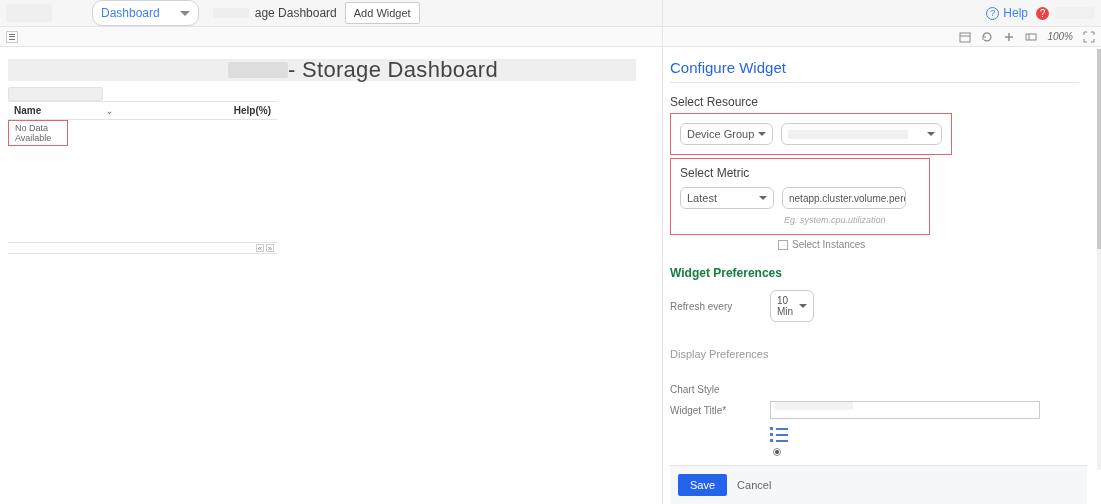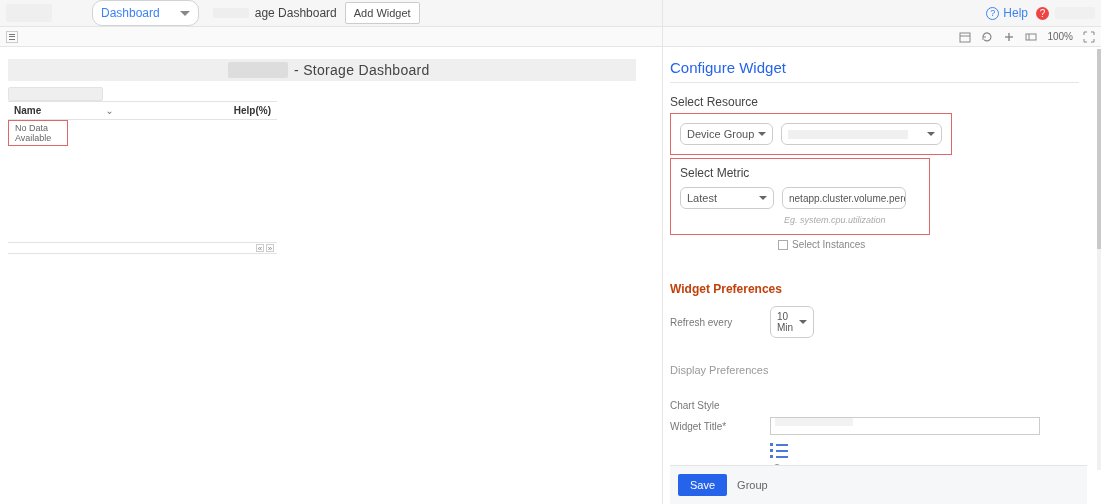--- a/index.html
+++ b/index.html
@@ -16,28 +16,28 @@
     .top-spacer { flex: 1; }
     .help { display: flex; align-items: center; gap: 4px; color: #3b82f6; font-size: 12px; margin-right: 8px; cursor: pointer; }
     .qmark { width: 13px; height: 13px; background: #ef4444; border-radius: 50%; display: flex; align-items:center; justify-content:center; color:#fff; font-size:10px; margin-right: 6px; }
     .help-icon { width: 13px; height: 13px; border: 1.5px solid #3b82f6; border-radius: 50%; display:flex; align-items:center; justify-content:center; font-size:9px; color:#3b82f6; }
     .user-ph { width: 40px; height: 12px; background:#f0f0f0; border-radius:2px; }
 
     .toolbar2 { height: 20px; display:flex; align-items:center; border-bottom:1px solid #e5e5e5; padding: 0 6px; background:#fafafa; }
     .hamb { width:12px; height:12px; display:flex; flex-direction:column; justify-content:space-between; border:1px solid #ccc; padding:2px; }
     .hamb span { height:1px; background:#777; }
     .tb2-spacer { flex:1; }
-    .tb2-icons { display:flex; align-items:center; gap:10px; color:#777; }
+    .tb2-icons { display:flex; align-items:center; gap:10px; color:#777;font-style:italic; }
     .tb2-icon { width:12px; height:12px; display:flex; align-items:center; justify-content:center; }
     .zoom { font-size:10px; color:#666; }
 
     .main-area { position:relative; padding: 12px 8px; }
     .title-bar { background:#efefef; height:22px; display:flex; align-items:center; padding:0 10px; width:628px; }
     .title-bar .tph { width: 60px; height: 16px; background:#ddd; margin-left: 210px; border-radius:2px; }
-    .title-bar .txt { margin-left: 6px; font-size:14px; font-weight:300; color:#444; letter-spacing: .3px; }
+    .title-bar .txt { font-size:22px; font-weight:300; color:#444; letter-spacing: .3px; }
     .tab-under { margin-top: 6px; width:95px; height:14px; background:#efefef; border:1px solid #e3e3e3; border-radius:2px; }
 
     .widget-empty { width:269px; border-top:1px solid #e3e3e3; position:relative; }
     .wh-row { display:flex; align-items:center; border-bottom:1px solid #e3e3e3; padding:3px 6px; font-size:10px; }
     .wh-name { font-weight:600; }
     .wh-sort { margin-left:64px; color:#777; }
     .wh-val { margin-left:auto; font-weight:600; }
     .no-data { border:1px solid #e06767; padding:2px 6px; font-size:9px; color:#666; width:60px; }
     .w-foot-line { border-top:1px solid #e3e3e3; border-bottom:1px solid #e3e3e3; margin-top:96px; height:12px; display:flex; justify-content:flex-end; align-items:center; gap:2px; padding-right:3px; }
     .pager { width:8px; height:8px; border:1px solid #ccc; font-size:8px; display:flex;align-items:center;justify-content:center; color:#888; }
@@ -54,21 +54,21 @@
     .dd.blank { width:163px; }
     .dd.blank .ph { width:120px; height:9px; background:#f0f0f0; }
     .met-box { border:1px solid #e06767; padding: 7px 9px 9px; margin-top:3px; width:260px; }
     .mrow { display:flex; gap:8px; margin-top:7px; }
     .dd.latest { width:94px; }
     .dd.metric { width:124px; font-size:10px; white-space:nowrap; overflow:hidden; }
     .eg { font-size:9px; color:#aaa; font-style:italic; margin-top:6px; margin-left:104px; }
     .chk-row { margin-top:4px; margin-left:108px; display:flex; align-items:center; gap:4px; }
     .chk { width:10px; height:10px; border:1px solid #aaa; }
     .chk-lbl { font-size:10px; color:#888; }
-    .wp-head { font-size:12px; font-weight:600; color:#c2410c; margin-top:32px; }
+    .wp-head { font-size:12px; font-weight:600; color:#15803d; margin-top:16px; }
     .wp-row { display:flex; align-items:center; margin-top:10px; }
     .wp-lbl { font-size:10px; color:#777; width:100px; }
     .dd.refresh { width:44px; font-size:10px; }
     .dp-head { font-size:11px; color:#999; margin-top:26px; }
     .wt-row { display:flex; align-items:center; margin-top:6px; }
     .wt-input { border:1px solid #ccc; width:270px; height:18px; font-size:10px; padding:0 4px; }
     .wt-input .ph { width:78px; height:8px; background:#f2f2f2; }
     .cs-icon { margin-left:100px; margin-top:2px; display:inline-flex; flex-direction:column; gap:3px; }
     .cs-line { display:flex; align-items:center; gap:3px; }
     .cs-dot { width:3px;height:3px;background:#4b79d8; }
@@ -230,18 +230,18 @@
       <div class="cs-line">
           <div class="cs-dot"></div>
           <div class="cs-bar"></div>
         </div>
     </div>
     <div class="cs-radio"></div>
     <div style="height:80px"></div>
   </div>
   <div class="footer">
     <button class="btn-save">Save</button>
-    <button class="btn-cancel">Group</button>
+    <button class="btn-cancel">Cancel</button>
   </div>
 </div>
 
 <div class="scrollbar-fake"></div>
 <div class="scrollbar-thumb"></div>
 
 </body></html>

